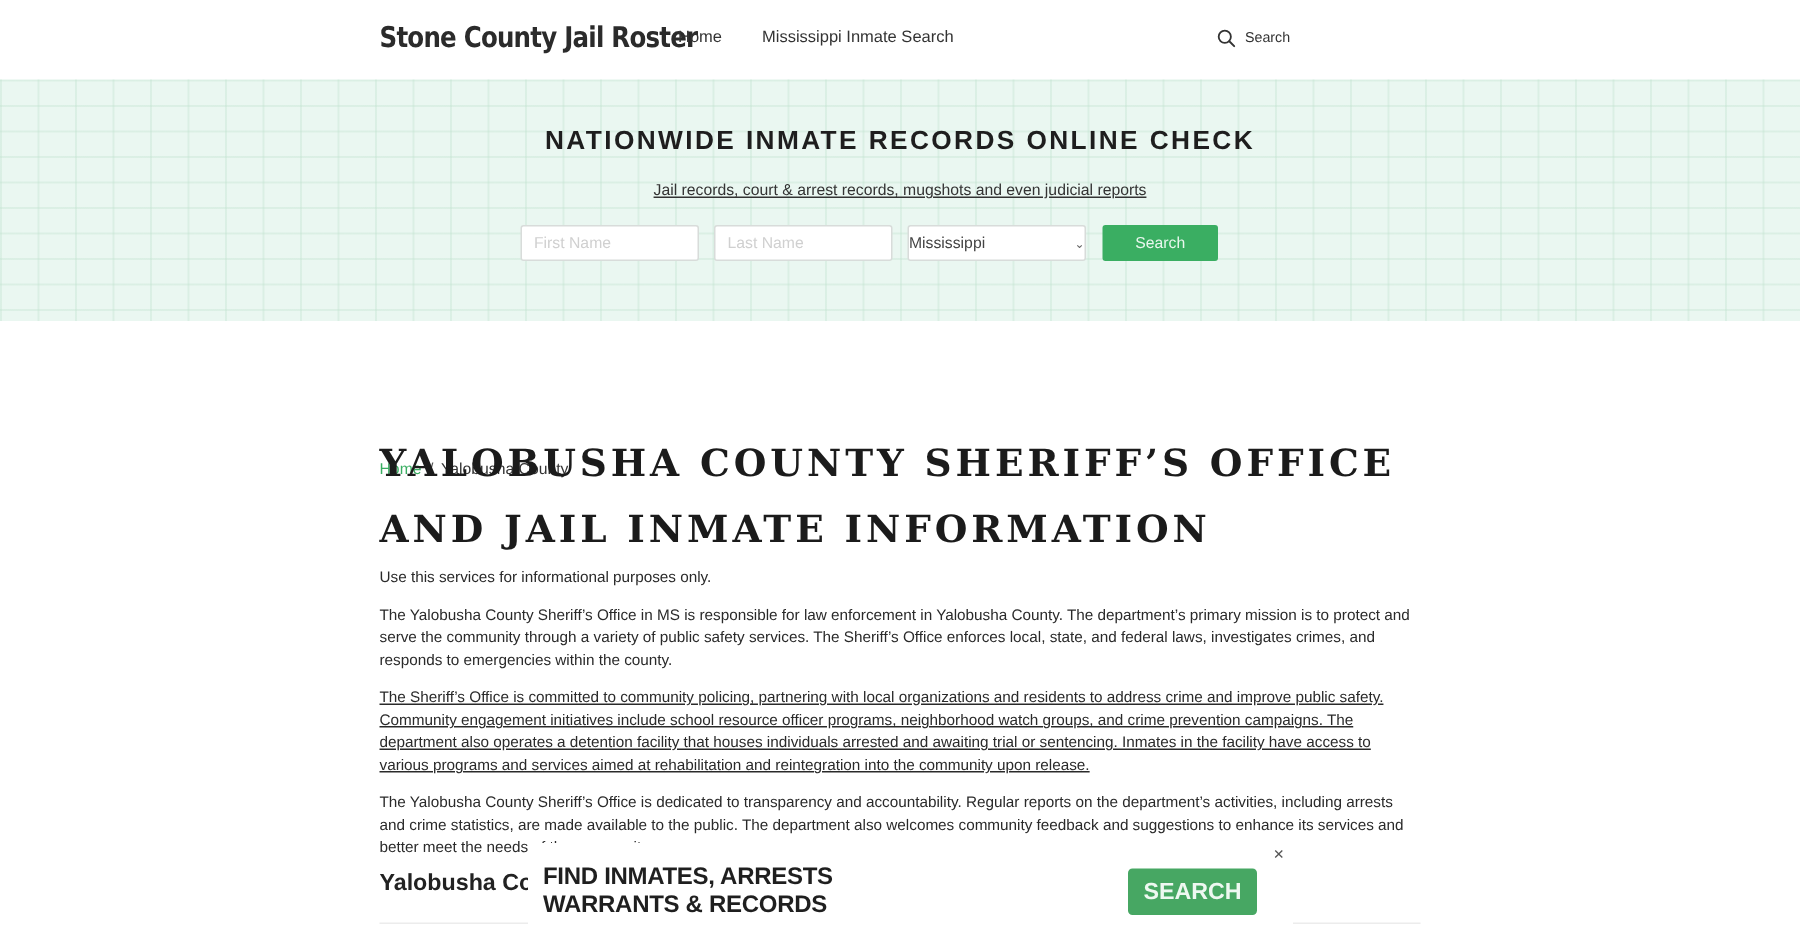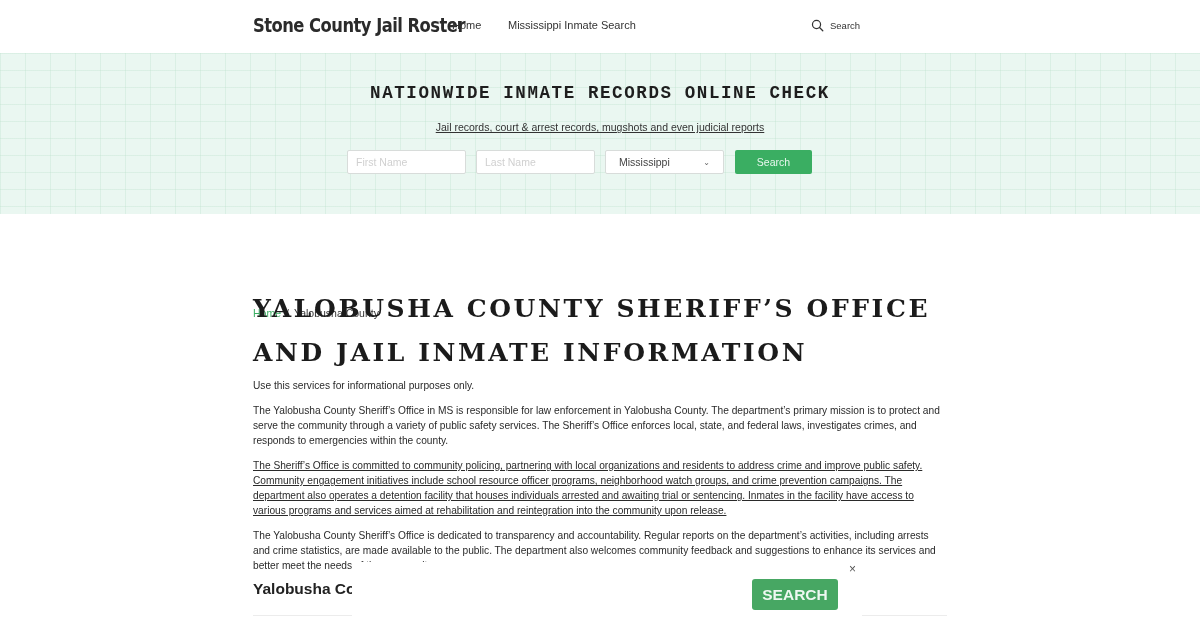--- a/index.html
+++ b/index.html
@@ -18,26 +18,26 @@
 
     
     .hero {
       position: absolute; left: 0; top: 53px; width: 1200px; height: 161px;
       background-color: #eaf7f1;
       background-image:
         linear-gradient(to right, rgba(190,225,205,0.35) 1px, transparent 1px),
         linear-gradient(to bottom, rgba(190,225,205,0.35) 1px, transparent 1px);
       background-size: 25px 17px;
     }
-    .hero-title { position: absolute; left: 0; width: 1200px; top: 30px; text-align: center; font-family: Liberation Mono, monospace; font-weight: bold; font-size: 17.5px; letter-spacing: 1.6px; color: #1e1e1e; }
+    .hero-title { position: absolute; left: 0; width: 1200px; top: 30px; text-align: center; font-family: Liberation Sans, sans-serif; font-weight: bold; font-size: 17.5px; letter-spacing: 1.6px; color: #1e1e1e; }
     .hero-sub { position: absolute; left: 0; width: 1200px; top: 68px; text-align: center; font-size: 10.5px; color: #333; text-decoration: underline; }
     .hero-form { position: absolute; top: 97px; left: 347px; display: flex; gap: 10px; }
     .hero-input { width: 119px; height: 24px; border: 1px solid #d8dcda; border-radius: 2px; background: #fff; font-size: 10.5px; padding: 0 8px; color: #555; font-family: "Liberation Sans", sans-serif; }
     .hero-input::placeholder { color: #d0d0d0; }
-    .hero-select { width: 119px; height: 24px; border: 1px solid #d8dcda; border-radius: 2px; background: #fff; font-size: 10.5px; padding: 0 13px; color: #444; display: flex; align-items: center; justify-content: space-between; position: relative; }
+    .hero-select { width: 119px; height: 24px; border: 1px solid #d8dcda; border-radius: 2px; background: #fff; font-size: 10.5px; padding: 0 0; color: #444; display: flex; align-items: center; justify-content: space-between; position: relative; }
     .hero-select .chev { font-size: 8px; color: #666; }
     .hero-btn { width: 77px; height: 24px; margin-left: 1px; background: #3aae62; border: none; border-radius: 2px; color: #e9f7ee; font-size: 10.5px; font-family: "Liberation Sans", sans-serif; cursor: pointer; }
 
     
     .breadcrumb { position: absolute; left: 253px; top: 259px; font-size: 10.5px; color: #333; white-space: nowrap; margin-top: 48px; }
     .breadcrumb a { color: #3aae62; text-decoration: none; }
     .breadcrumb .sep { margin: 0 5px; color: #555; }
     .page-title { position: absolute; left: 253px; top: 287px; width: 700px; font-family: "DejaVu Serif", serif; font-weight: bold; font-size: 25px; letter-spacing: 2.6px; line-height: 44px; color: #1b1b1b; }
     .para { position: absolute; left: 253px; width: 695px; font-size: 10.2px; line-height: 15px; color: #2a2a2a; }
     .p0 { top: 378px; }
@@ -91,15 +91,19 @@
 
 <p class="para p0">Use this services for informational purposes only.</p>
 <p class="para p1">The Yalobusha County Sheriff’s Office in MS is responsible for law enforcement in Yalobusha County. The department’s primary mission is to protect and serve the community through a variety of public safety services. The Sheriff’s Office enforces local, state, and federal laws, investigates crimes, and responds to emergencies within the county.</p>
 <p class="para p2">The Sheriff’s Office is committed to community policing, partnering with local organizations and residents to address crime and improve public safety. Community engagement initiatives include school resource officer programs, neighborhood watch groups, and crime prevention campaigns. The department also operates a detention facility that houses individuals arrested and awaiting trial or sentencing. Inmates in the facility have access to various programs and services aimed at rehabilitation and reintegration into the community upon release.</p>
 <p class="para p3">The Yalobusha County Sheriff’s Office is dedicated to transparency and accountability. Regular reports on the department’s activities, including arrests and crime statistics, are made available to the public. The department also welcomes community feedback and suggestions to enhance its services and better meet the needs of the community.</p>
 
 <h2 class="subhead">Yalobusha Cou</h2>
 <div class="divider"></div>
 
 <div class="ad-banner">
+  <div class="ad-text">
+    <div>FIND INMATES, ARRESTS</div>
+    <div>WARRANTS &amp; RECORDS</div>
+  </div>
   <button class="ad-btn">SEARCH</button>
   <span class="ad-close">×</span>
 </div>
 
 </body></html>

